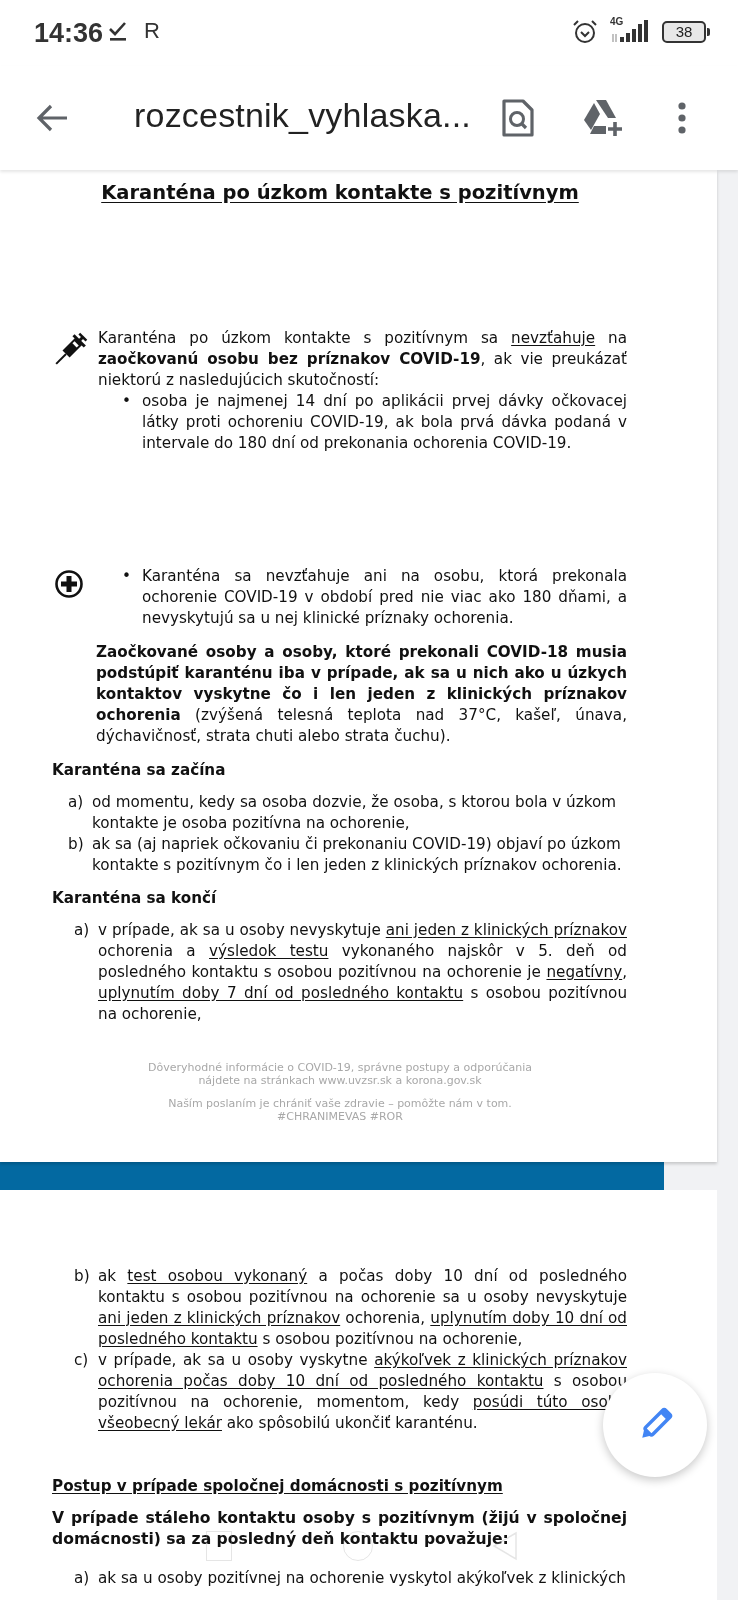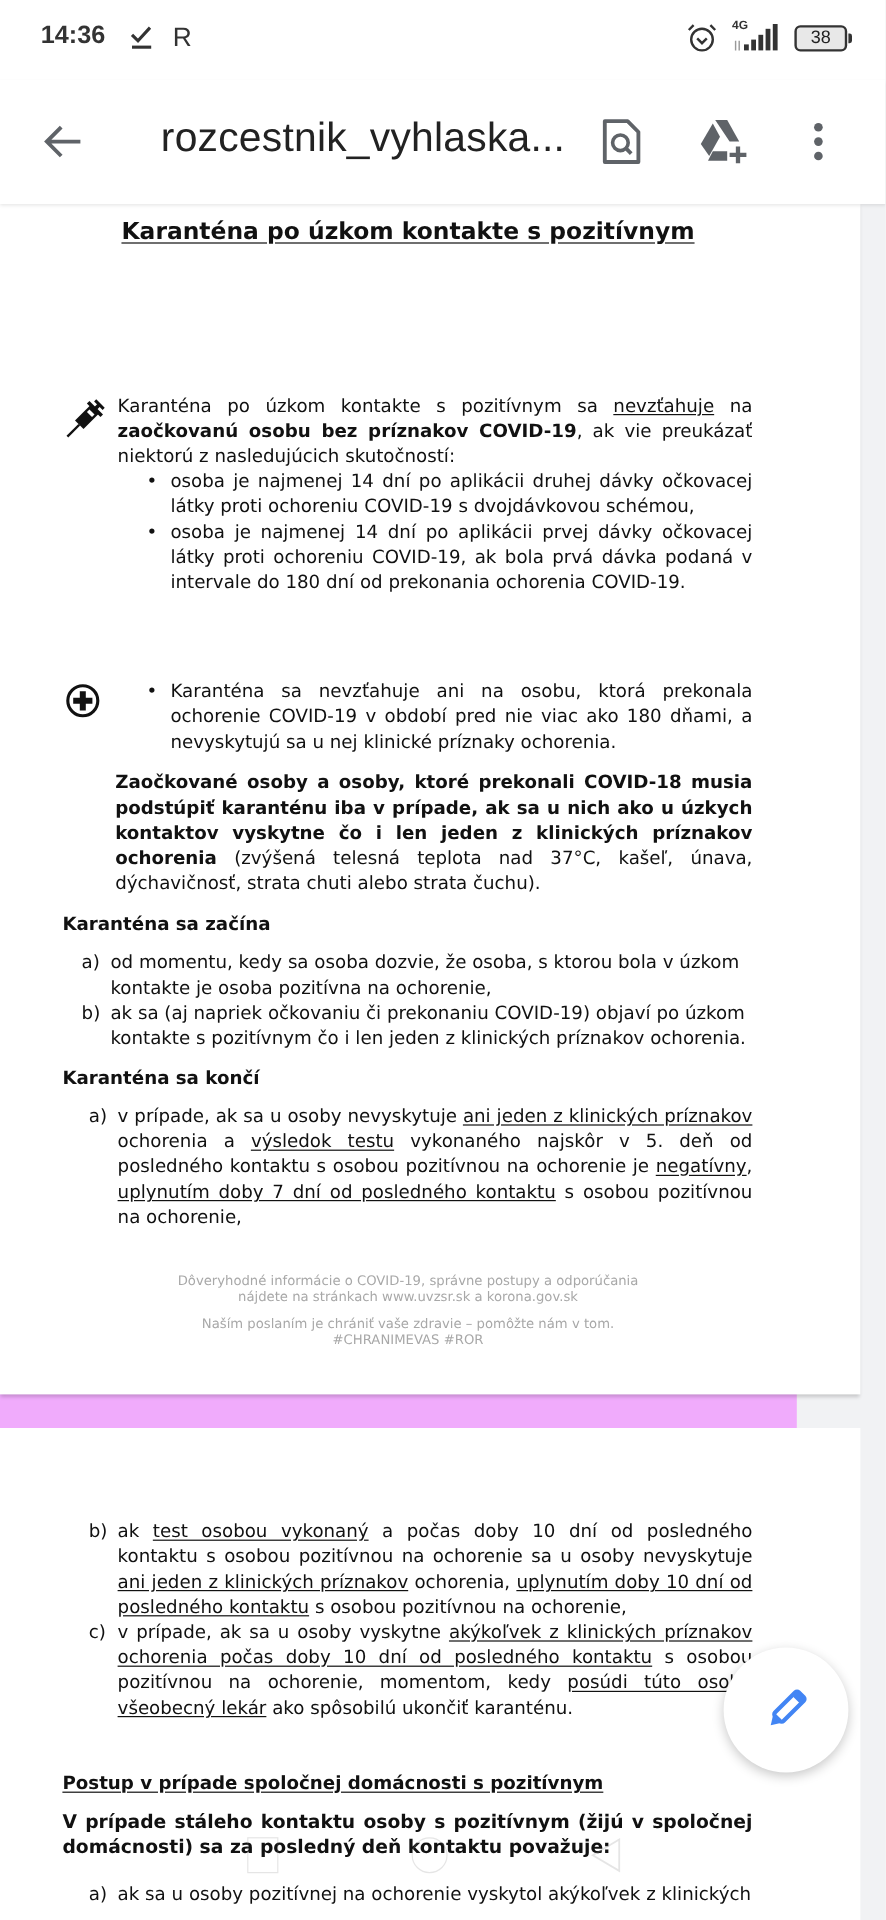--- a/index.html
+++ b/index.html
@@ -1,37 +1,37 @@
 <!DOCTYPE html>
 <html><head>
 <meta charset="utf-8">
 <style>
   * { box-sizing: border-box; margin: 0; padding: 0; }
   html, body { width: 738px; height: 1600px; overflow: hidden; background: #f1f2f4; }
   body { position: relative; font-family: "DejaVu Sans", sans-serif; color: #111; }
 
   
   .status-bar { position: absolute; left: 0; top: 0; width: 738px; height: 66px; background: #fff; }
-  .sb-time { position: absolute; left: 34px; top: 18px; font-family: "Liberation Sans", sans-serif; font-size: 21px; font-weight: bold; color: #333; }
+  .sb-time { position: absolute; left: 34px; top: 18px; font-family: "Liberation Sans", sans-serif; font-size: 27px; font-weight: bold; color: #333; }
   .sb-check { position: absolute; left: 108px; top: 18px; width: 20px; height: 24px; }
   .sb-r { position: absolute; left: 144px; top: 18px; font-family: "Liberation Sans", sans-serif; font-size: 22px; color: #333; }
   .sb-alarm { position: absolute; left: 572px; top: 19px; width: 26px; height: 26px; }
   .sb-signal { position: absolute; left: 610px; top: 18px; width: 42px; height: 26px; }
   .sb-battery { position: absolute; left: 662px; top: 21px; width: 48px; height: 22px; }
   .battery-body { position: absolute; left: 0; top: 0; width: 44px; height: 22px; border: 2.5px solid #333; border-radius: 5px; background: #e8e8e8; font-family: "Liberation Sans", sans-serif; font-size: 15px; color: #222; text-align: center; line-height: 17px; }
   .battery-tip { position: absolute; left: 45px; top: 7px; width: 3px; height: 8px; background: #333; border-radius: 0 2px 2px 0; }
 
   
   .app-bar { position: absolute; left: 0; top: 66px; width: 738px; height: 104px; background: #fff; box-shadow: 0 2px 3px rgba(0,0,0,0.10); z-index: 3; padding-left: 12px; }
   .back-btn { position: absolute; left: 30px; top: 30px; width: 44px; height: 44px; display: flex; align-items: center; justify-content: center; }
   .app-title { position: absolute; left: 134px; top: 30px; font-family: "Liberation Sans", sans-serif; font-size: 34px; color: #222; white-space: nowrap; letter-spacing: 0.2px; }
   .act-btn { position: absolute; top: 28px; width: 48px; height: 48px; display: flex; align-items: center; justify-content: center; }
 
   
-  .doc-area { position: absolute; left: 0; top: 170px; width: 664px; height: 1430px; background: #f0abfc; text-decoration: underline; }
+  .doc-area { position: absolute; left: 0; top: 170px; width: 664px; height: 1430px; background: #0369a1; text-decoration: underline; }
   .page { position: absolute; left: 0; width: 717px; background: #fff; }
   .page1 { top: 0; height: 992px; box-shadow: 0 2px 3px rgba(0,0,0,0.18); }
   .page2 { top: 1020px; height: 500px; }
 
   .doc-text { font-family: "DejaVu Sans", sans-serif; font-size: 15.2px; line-height: 21px; color: #111; }
   .abs { position: absolute; }
   .just { text-align: justify; text-align-last: left; }
   u { text-decoration: underline; text-underline-offset: 2px; }
   b { font-weight: bold; }
 
@@ -123,21 +123,20 @@
         <rect x="9" y="4" width="16" height="3" fill="#111"></rect>
         <rect x="15.5" y="0" width="3" height="5" fill="#111"></rect>
         <rect x="12" y="-1" width="10" height="2.5" fill="#111"></rect>
         <rect x="16" y="24" width="2" height="14" fill="#111"></rect>
       </g>
     </svg>
 
     <div class="abs" style="left:98px;width:529px;top:158px;">
       <p class="just"><span>Karanténa po úzkom kontakte s pozitívnym sa </span><u>nevzťahuje</u><span> na </span><b>zaočkovanú osobu bez príznakov COVID-19</b><span>, ak vie preukázať niektorú z nasledujúcich skutočností:</span></p>
       <div style="padling-left:0;margin-left:20px;">
-        <p class="bullet just">osoba je najmenej 14 dní po aplikácii druhej dávky očkovacej látky proti ochoreniu COVID-19 s dvojdávkovou schémou,</p>
         <p class="bullet just">osoba je najmenej 14 dní po aplikácii prvej dávky očkovacej látky proti ochoreniu COVID-19, ak bola prvá dávka podaná v intervale do 180 dní od prekonania ochorenia COVID-19.</p>
       </div>
     </div>
 
     <svg class="abs" style="left:54px;top:399px;" width="30" height="30" viewBox="0 0 30 30">
       <circle cx="15" cy="15" r="12.5" fill="none" stroke="#111" stroke-width="2.6"></circle>
       <path d="M15 7 L15 23 M7 15 L23 15" stroke="#111" stroke-width="5"></path>
     </svg>
 
     <div class="abs" style="left:118px;width:509px;top:396px;">

